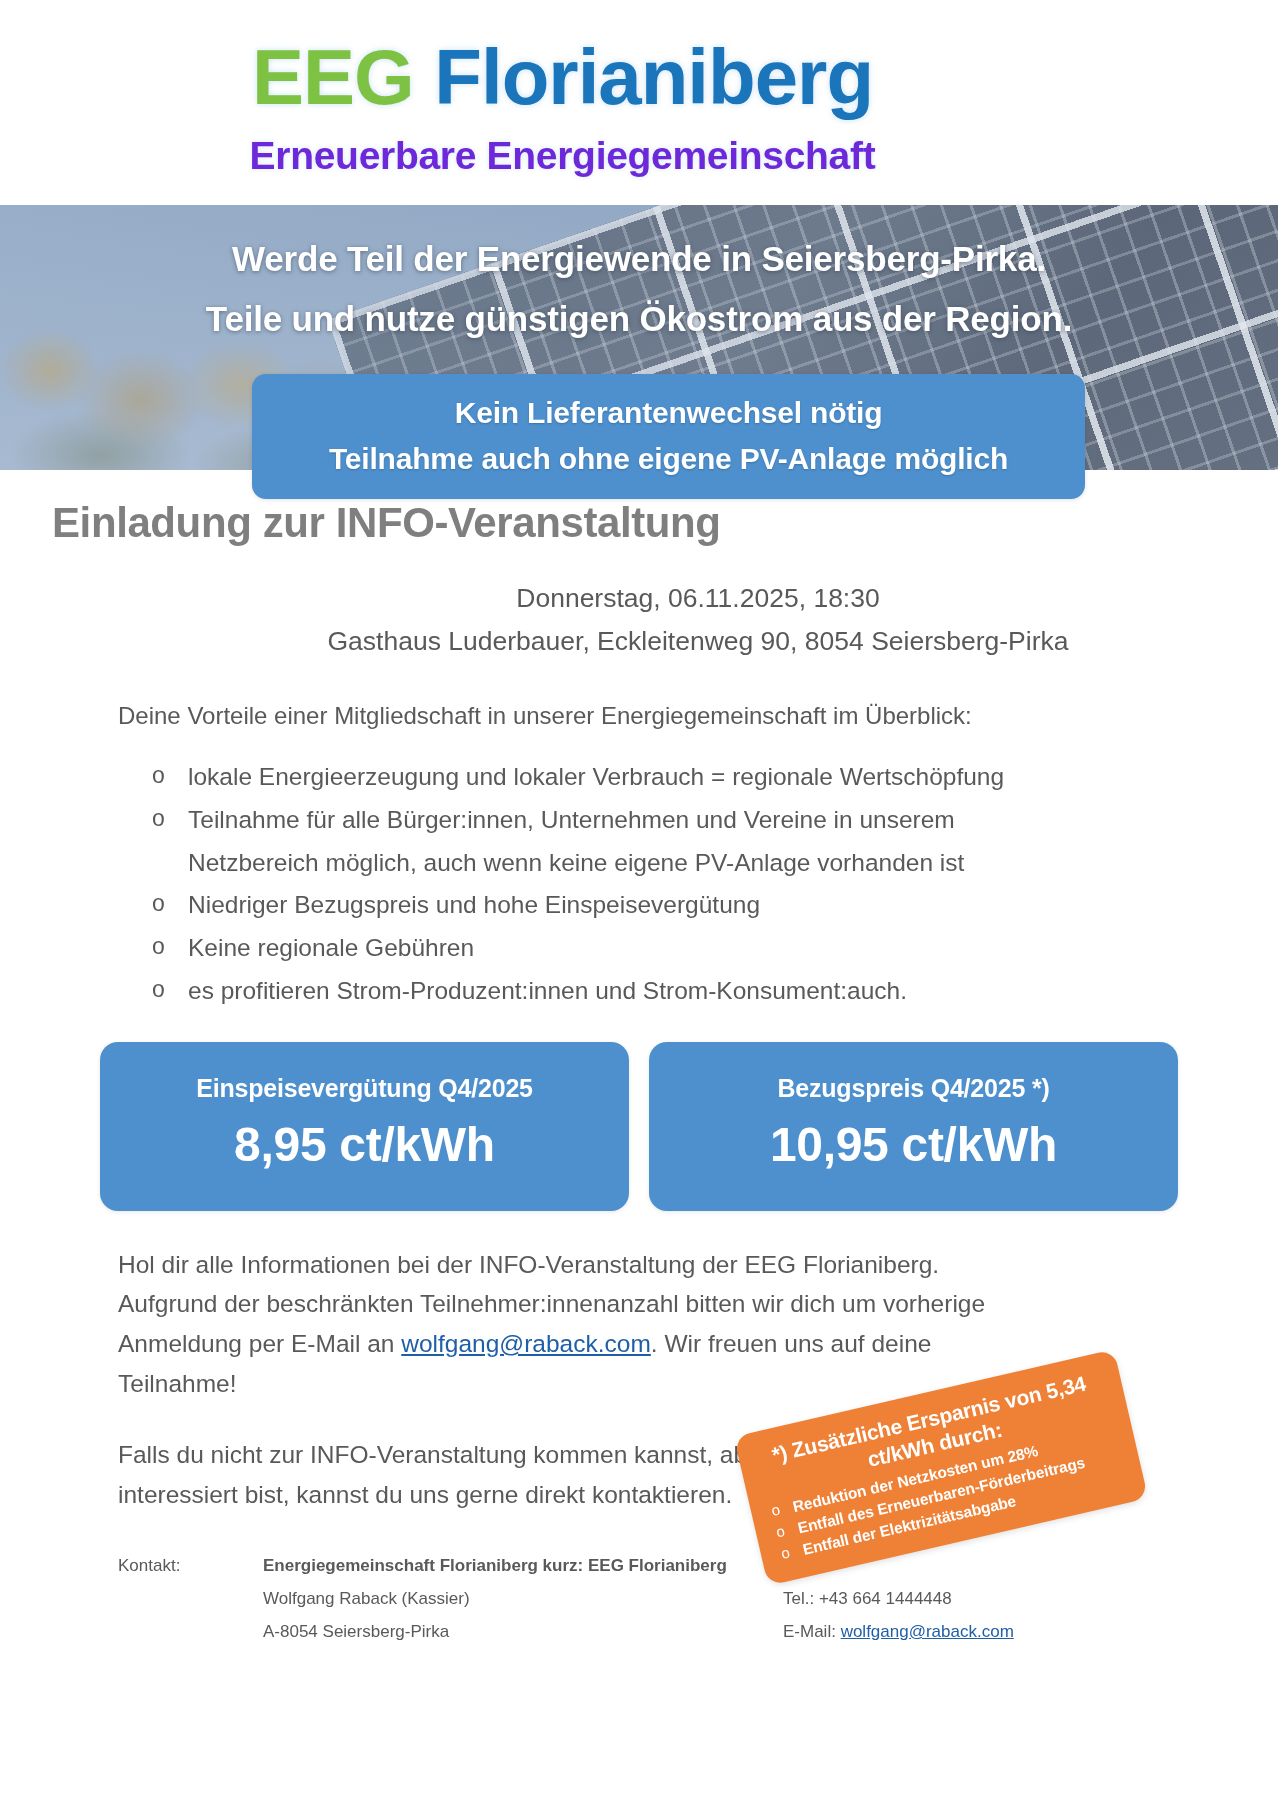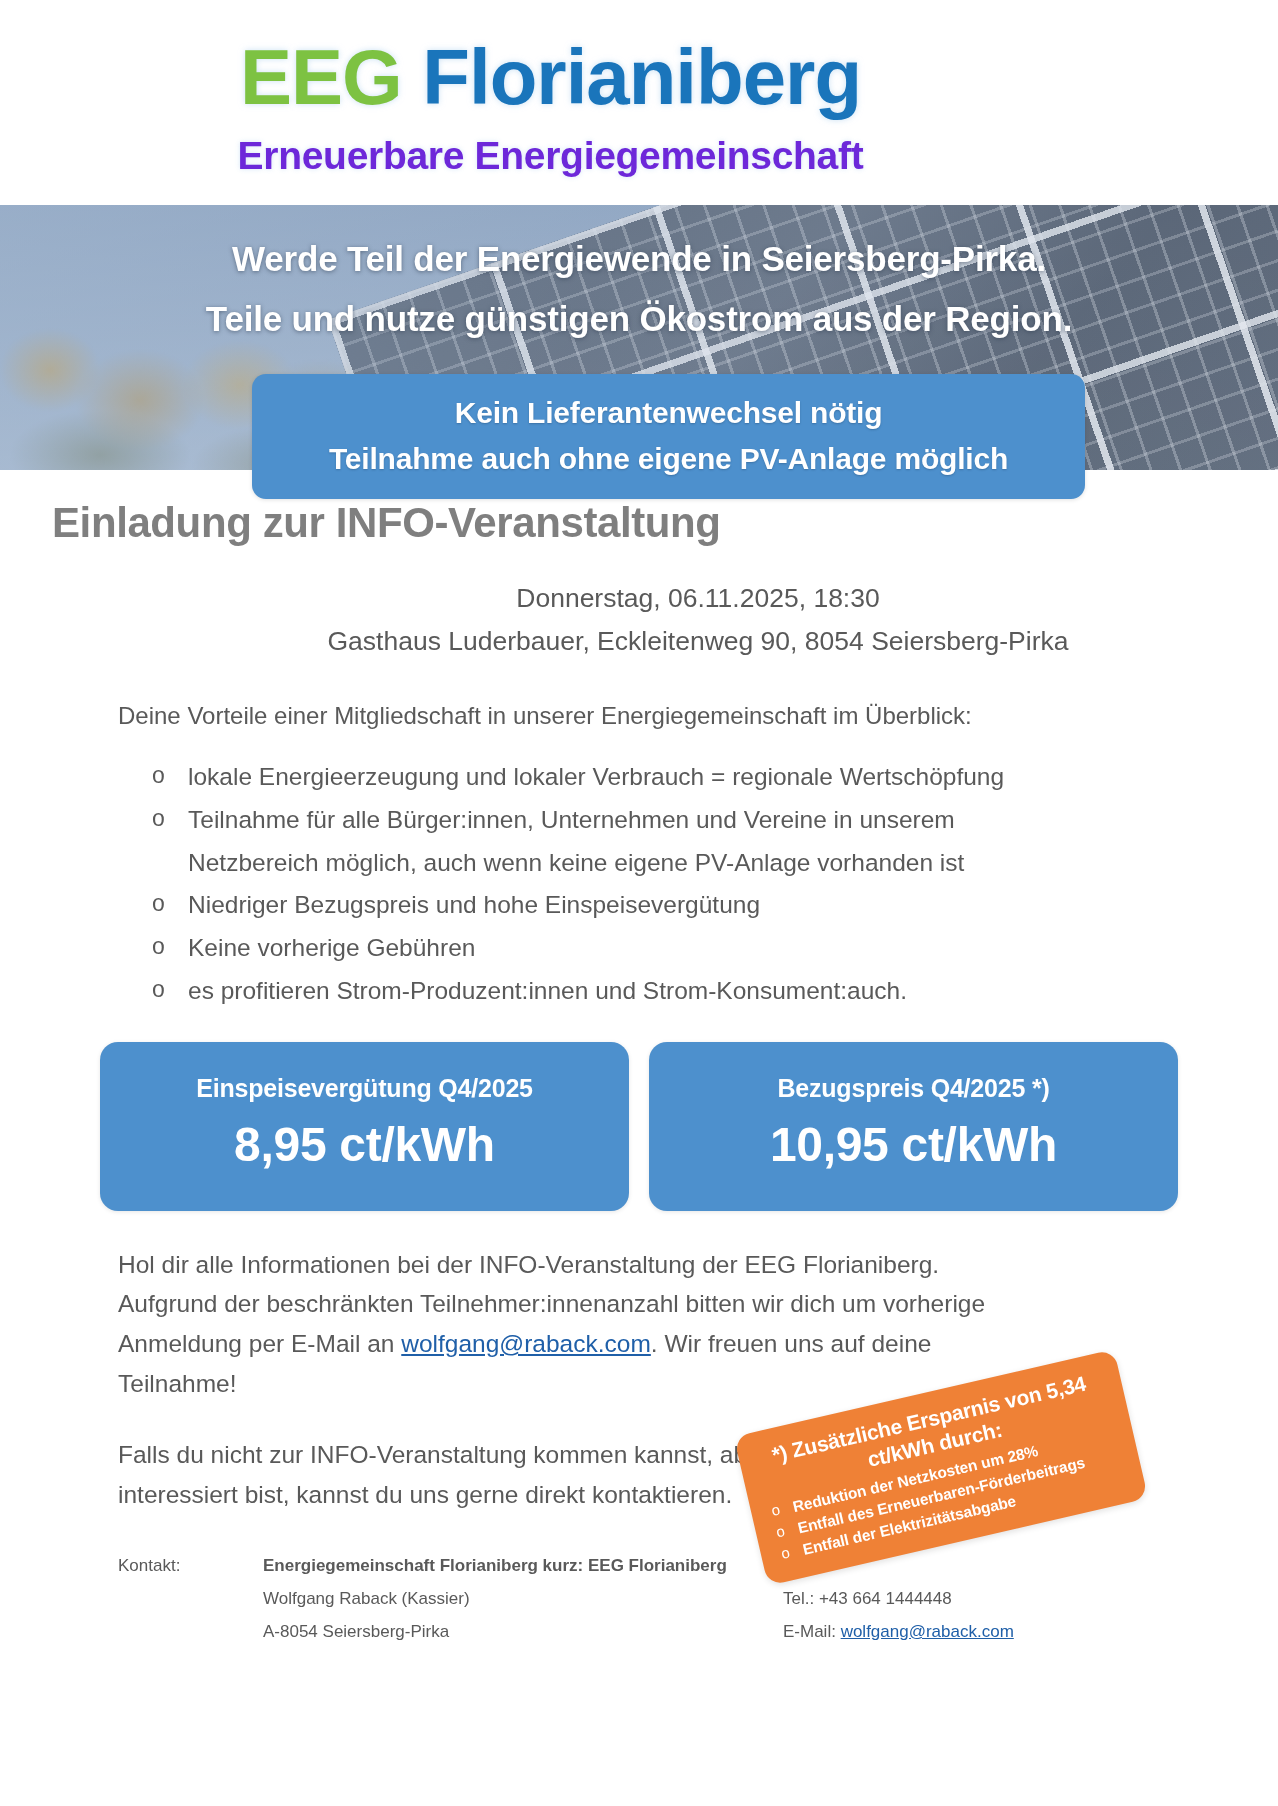--- a/index.html
+++ b/index.html
@@ -12,21 +12,21 @@
     height: 1806px;
     position: relative;
     font-family: "Liberation Sans", sans-serif;
     color: #595959;
     overflow: hidden;
   }
 
   
   .logo-header {
     position: absolute;
-    top: 0; left: 0;
+    top: 0; left: 12px;
     width: 1101px;
     height: 205px;
     background: #ffffff;
   }
   .logo-wrap {
     position: absolute;
     left: 0; right: 0;
     top: 38px;
     text-align: center;
     line-height: 1;
@@ -336,21 +336,21 @@
     <div>Donnerstag, 06.11.2025, 18:30</div>
     <div>Gasthaus Luderbauer, Eckleitenweg 90, 8054 Seiersberg-Pirka</div>
   </div>
 
   <p class="intro-line">Deine Vorteile einer Mitgliedschaft in unserer Energiegemeinschaft im Überblick:</p>
 
   <ul class="benefits">
     <li>lokale Energieerzeugung und lokaler Verbrauch = regionale Wertschöpfung</li>
     <li>Teilnahme für alle Bürger:innen, Unternehmen und Vereine in unserem Netzbereich möglich, auch wenn keine eigene PV-Anlage vorhanden ist</li>
     <li>Niedriger Bezugspreis und hohe Einspeisevergütung</li>
-    <li>Keine vorherige Gebühren</li>
+    <li>Keine regionale Gebühren</li>
     <li>es profitieren Strom-Produzent:innen und Strom-Konsument:auch.</li>
   </ul>
 
   <div class="orange-badge">
     <div class="orange-title">*) Zusätzliche Ersparnis von 5,34 ct/kWh durch:</div>
     <ul class="orange-list">
       <li>Reduktion der Netzkosten um 28%</li>
       <li>Entfall des Erneuerbaren-Förderbeitrags</li>
       <li>Entfall der Elektrizitätsabgabe</li>
     </ul>

